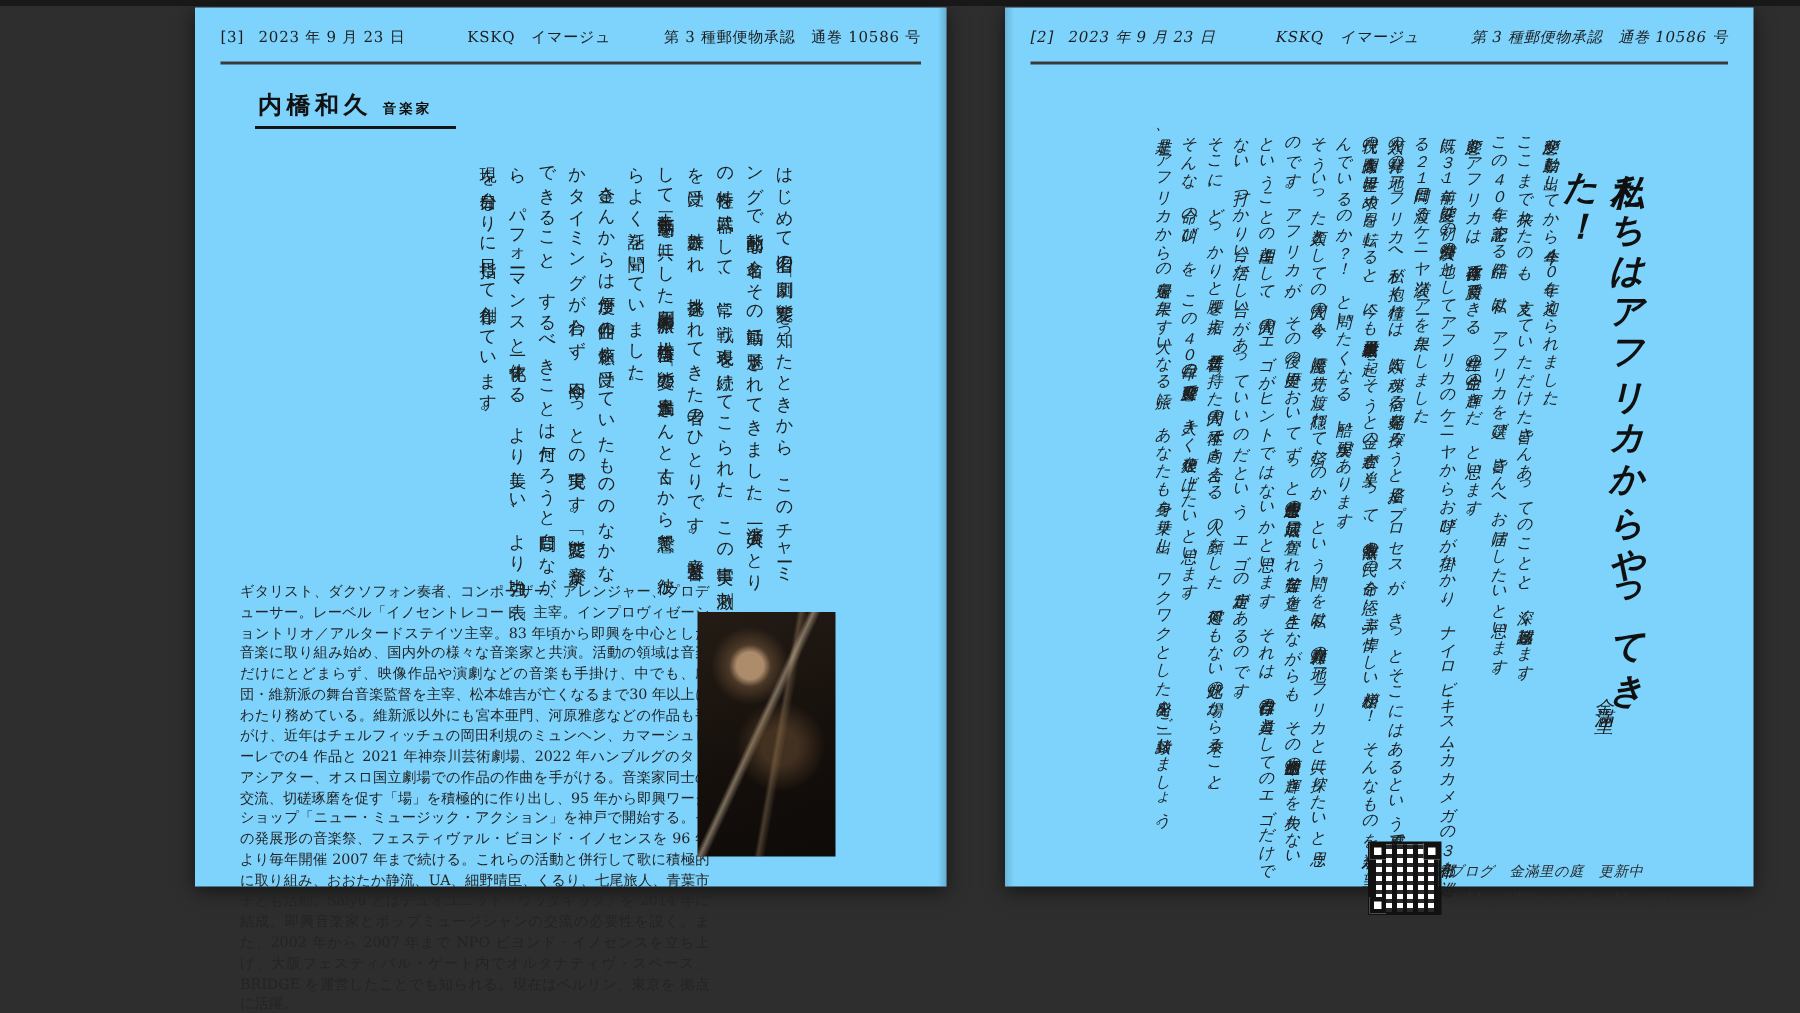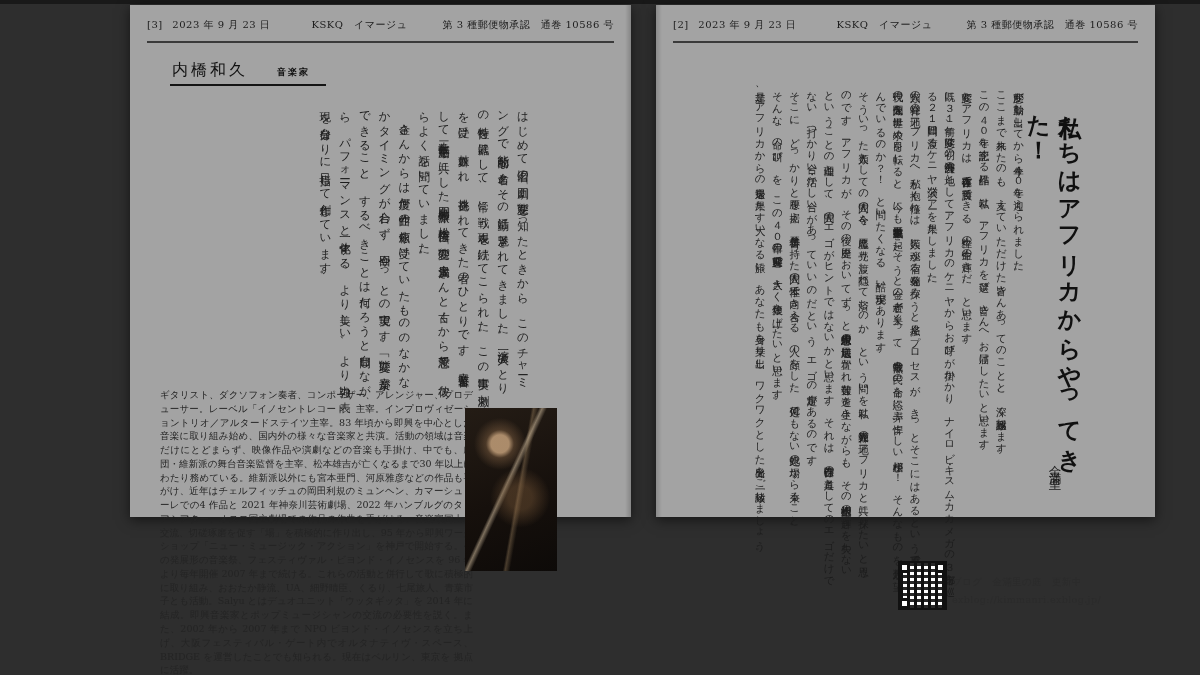--- a/index.html
+++ b/index.html
@@ -3,43 +3,43 @@
 <meta charset="utf-8">
 <style>
   html,body{margin:0;padding:0;}
   body{
     width:1200px;height:675px;overflow:hidden;position:relative;
     background:#2e2e2e;
     font-family:"DejaVu Serif","Liberation Serif",serif;
   }
   .top-edge{position:absolute;top:0;left:0;width:1200px;height:4px;background:#191919;}
   .page{
-    position:absolute;top:5px;height:512px;background:#a3a3a3;
+    position:absolute;top:5px;height:586px;background:#7dd3fc;
     box-shadow:0 3px 12px rgba(0,0,0,.55);
   }
   .page-left{left:130px;width:501px;}
-  .page-right{left:656px;width:499px;}
+  .page-right{left:670px;width:499px;font-style:italic;}
   .page-left::after{content:"";position:absolute;top:0;right:0;width:6px;height:100%;
     background:linear-gradient(to left,rgba(0,0,0,.18),rgba(0,0,0,0));}
   .page-right::before{content:"";position:absolute;top:0;left:0;width:6px;height:100%;
     background:linear-gradient(to right,rgba(0,0,0,.15),rgba(0,0,0,0));}
 
   .page-header{
     position:absolute;top:13px;left:17px;right:17px;
     display:flex;justify-content:space-between;align-items:baseline;
     font-size:10px;color:#1c1c1c;letter-spacing:.5px;
     border-bottom:2px solid #3a3a3a;padding-bottom:9px;
   }
   .page-header .hdr-left span{margin-right:6px;}
 
   
   .article-title{position:absolute;top:55px;left:40px;
     border-bottom:2px solid #141414;padding:0 16px 3px 2px;white-space:nowrap;}
-  .t-name{font-size:16px;font-weight:normal;letter-spacing:3px;color:#111;}
-  .t-role{font-size:9px;font-weight:bold;letter-spacing:2px;color:#111;margin-left:24px;}
+  .t-name{font-size:16px;font-weight:bold;letter-spacing:3px;color:#111;}
+  .t-role{font-size:9px;font-weight:bold;letter-spacing:2px;color:#111;margin-left:2px;}
 
   .vtext{writing-mode:vertical-rl;text-orientation:mixed;color:#1d1d1d;}
   .vtext p{margin:0;}
 
   .left-body{position:absolute;top:98px;right:99px;width:320px;height:292px;
     font-size:11.5px;line-height:1.72;letter-spacing:1.2px;}
   .left-body p.indent{text-indent:1.05em;}
 
   .bio{position:absolute;left:30px;top:383px;width:313px;
     font-size:9.5px;line-height:1.45;color:#242424;}

